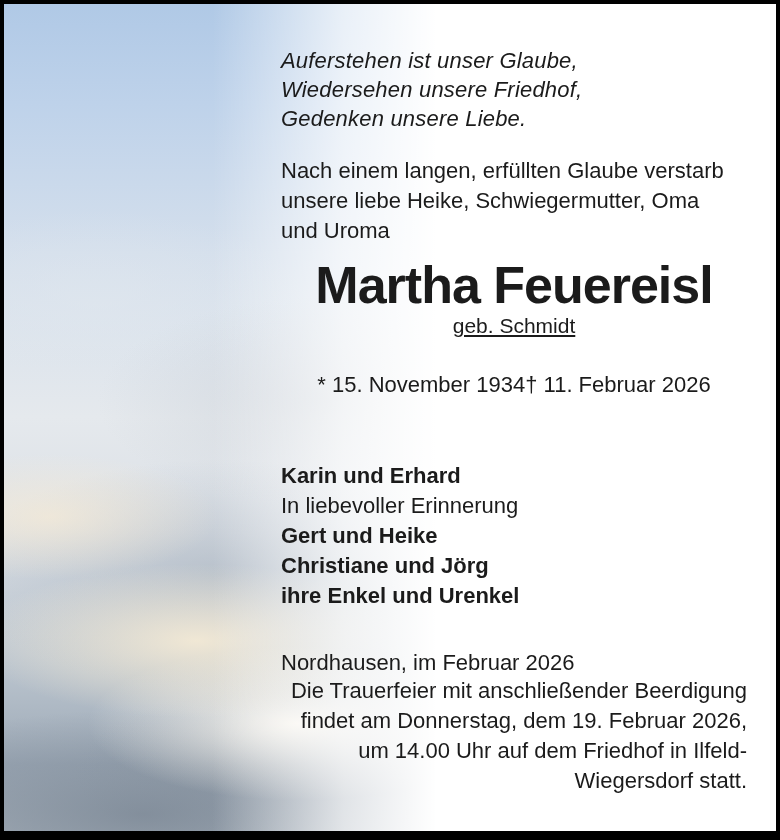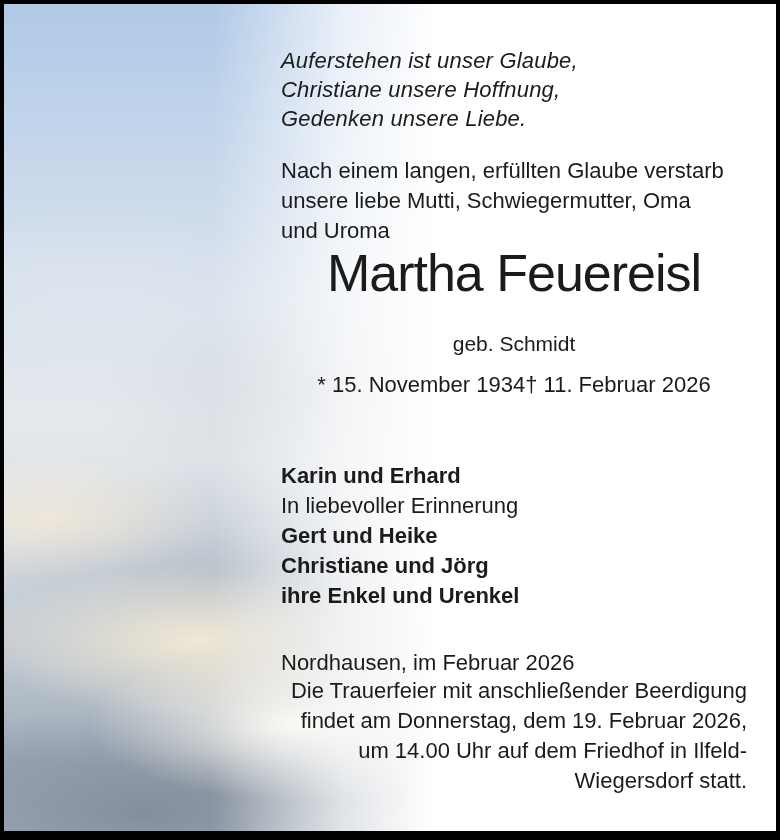--- a/index.html
+++ b/index.html
@@ -39,27 +39,27 @@
   .content { position: absolute; inset: 0; color: #1b1b1b; }
   .block { position: absolute; left: 277px; width: 466px; }
   .verse {
     top: 42px;
     font-style: italic;
     font-size: 22px; line-height: 29px;
     letter-spacing: 0.2px;
   }
   .intro { top: 152px; font-size: 22px; line-height: 30px; }
   .name-line {
-    top: 240px;
+    top: 252px;
     text-align: center;
     font-size: 52px; line-height: 58px;
-    font-weight: normal; letter-spacing: -1px;
+    font-weight: bold; letter-spacing: -1px;
     white-space: nowrap;
   }
-  .maiden { top: 326px; text-align: center; font-size: 21px; line-height: 28px; }
+  .maiden { top: 308px; text-align: center; font-size: 21px; line-height: 28px; text-decoration: underline; }
   .dates {
     top: 366px;
     display: flex; justify-content: center; 
     font-size: 22px; line-height: 30px;
     white-space: nowrap;
   }
   .memorial { top: 457px; font-size: 22px; line-height: 30px; }
   .memorial .mourner { font-weight: bold; }
   .place { top: 644px; font-size: 22px; line-height: 30px; }
   .funeral { top: 672px; font-size: 22px; line-height: 30px; text-align: right; }
@@ -68,27 +68,27 @@
 </head>
 <body>
 
 <div class="page">
   <div class="inner">
     <div class="sky"></div>
     <div class="content">
 
       <div class="block verse">
         <div class="line">Auferstehen ist unser Glaube,</div>
-        <div class="line">Christiane unsere Hoffnung,</div>
+        <div class="line">Wiedersehen unsere Friedhof,</div>
         <div class="line">Gedenken unsere Liebe.</div>
       </div>
 
       <div class="block intro">
         <div class="line">Nach einem langen, erfüllten Glaube verstarb</div>
-        <div class="line">unsere liebe Mutti, Schwiegermutter, Oma</div>
+        <div class="line">unsere liebe Heike, Schwiegermutter, Oma</div>
         <div class="line">und Uroma</div>
       </div>
 
       <div class="block name-line">Martha Feuereisl</div>
 
       <div class="block maiden">geb. Schmidt</div>
 
       <div class="block dates">
         <span>* 15. November 1934</span>
         <span>† 11. Februar 2026</span>

